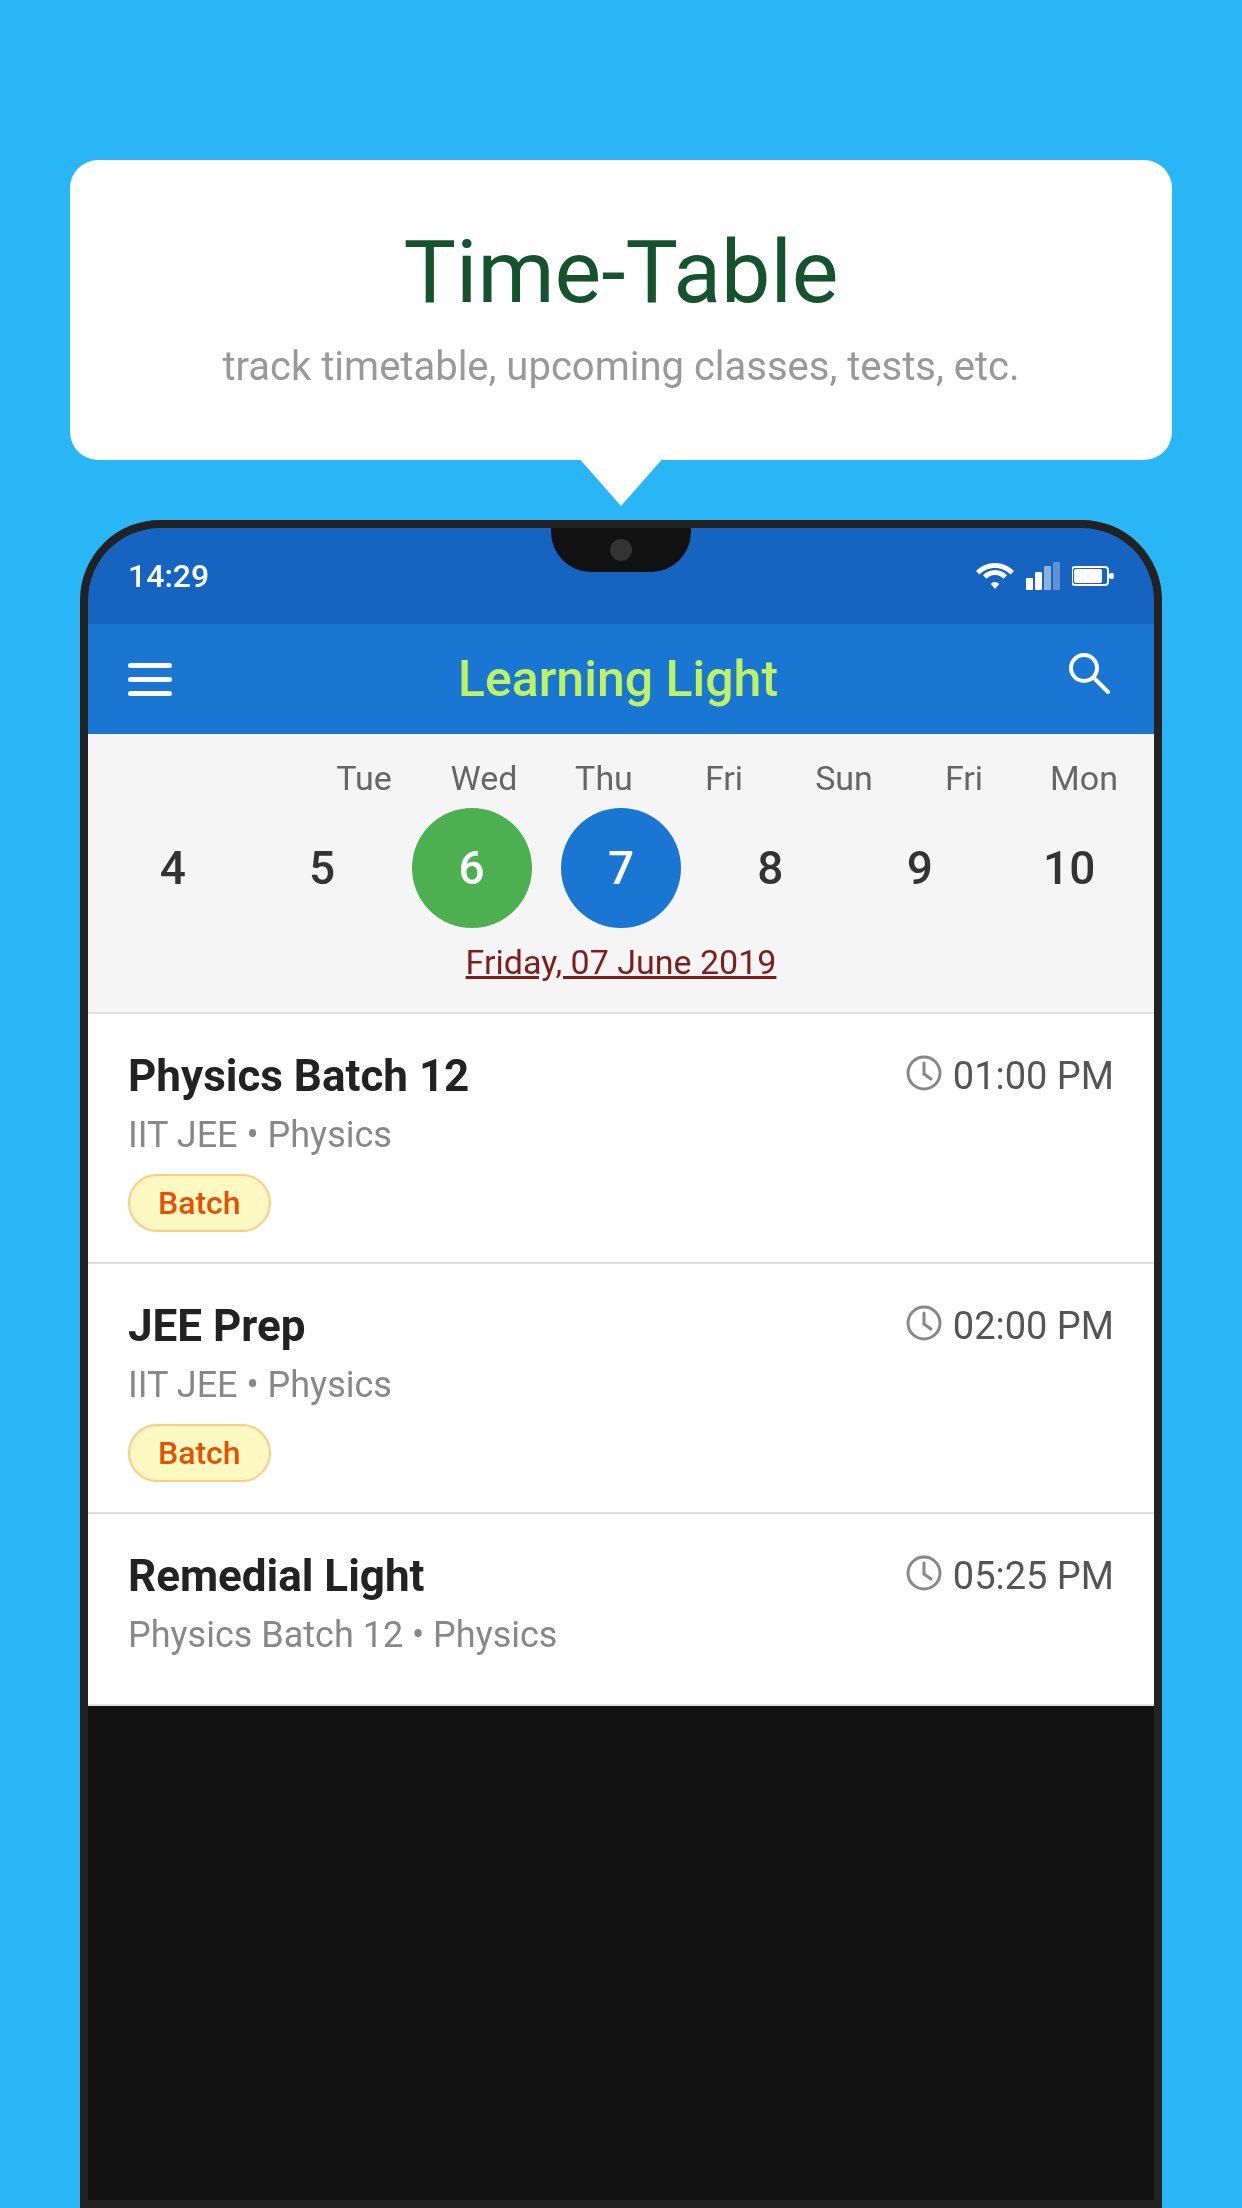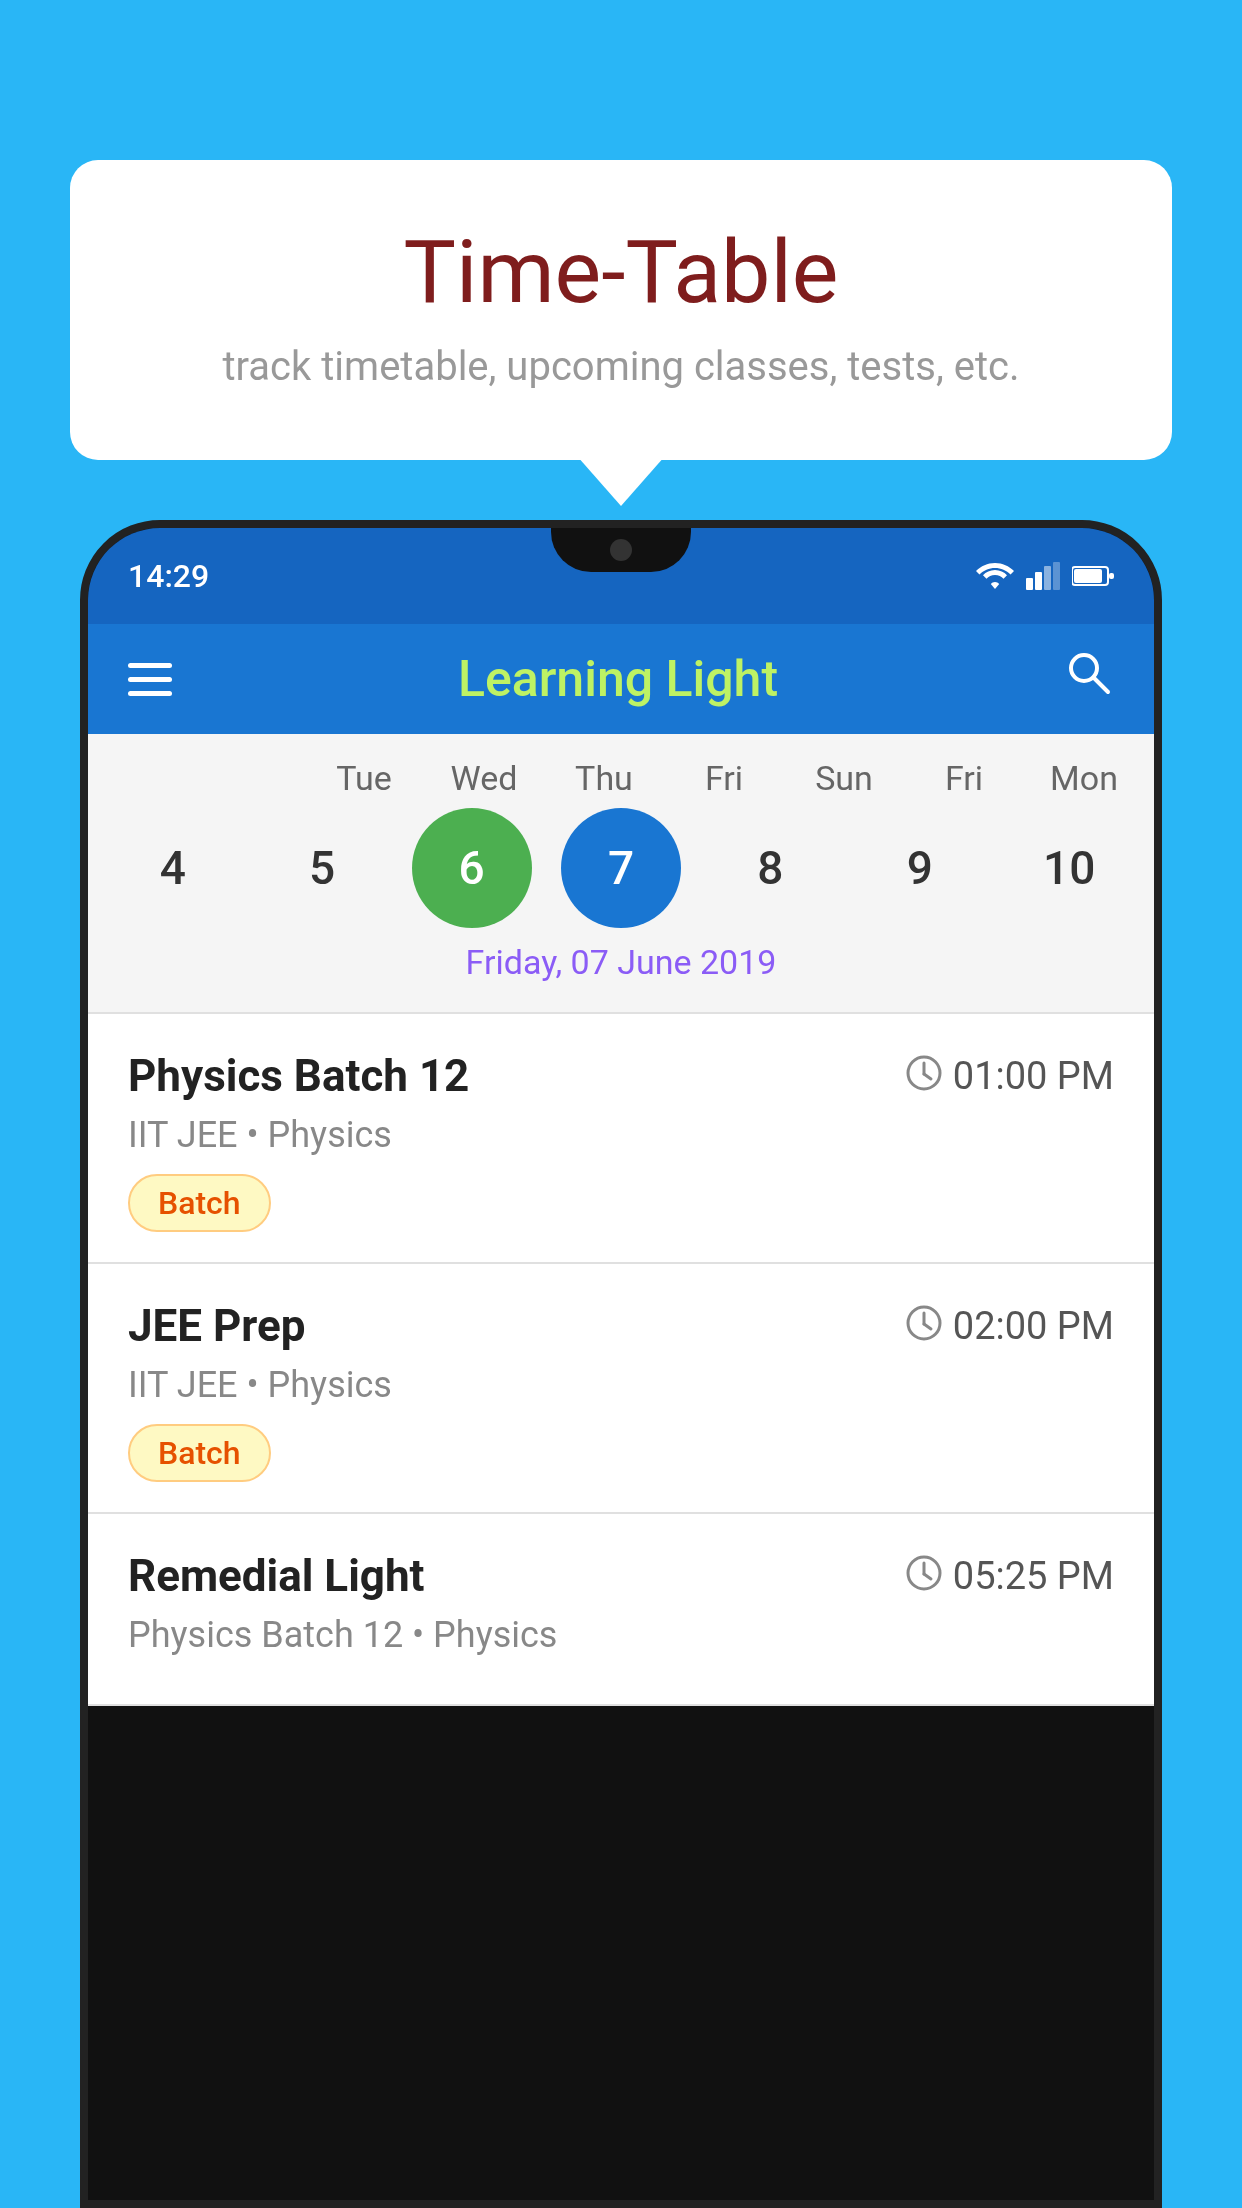--- a/index.html
+++ b/index.html
@@ -34,21 +34,21 @@
       transform: translateX(-50%);
       width: 0;
       height: 0;
       border-left: 44px solid transparent;
       border-right: 44px solid transparent;
       border-top: 50px solid #fff;
     }
 
     .tooltip-title {
       font-size: 88px;
-      color: #7f1d1d;
+      color: #14532d;
       font-weight: 400;
       margin-bottom: 20px;
     }
 
     .tooltip-subtitle {
       font-size: 40px;
       color: #999;
       font-weight: 400;
     }
 
@@ -196,22 +196,23 @@
     }
 
     .day-num.selected {
       background: #1976d2;
       color: #fff;
     }
 
     .selected-date-label {
       text-align: center;
       font-size: 34px;
-      color: #8b5cf6;
+      color: #7f1d1d;
       padding: 14px 0 20px;
+      text-decoration: underline;
     }
 
     
     .divider {
       height: 2px;
       background: #e0e0e0;
     }
 
     
     .schedule-list {

